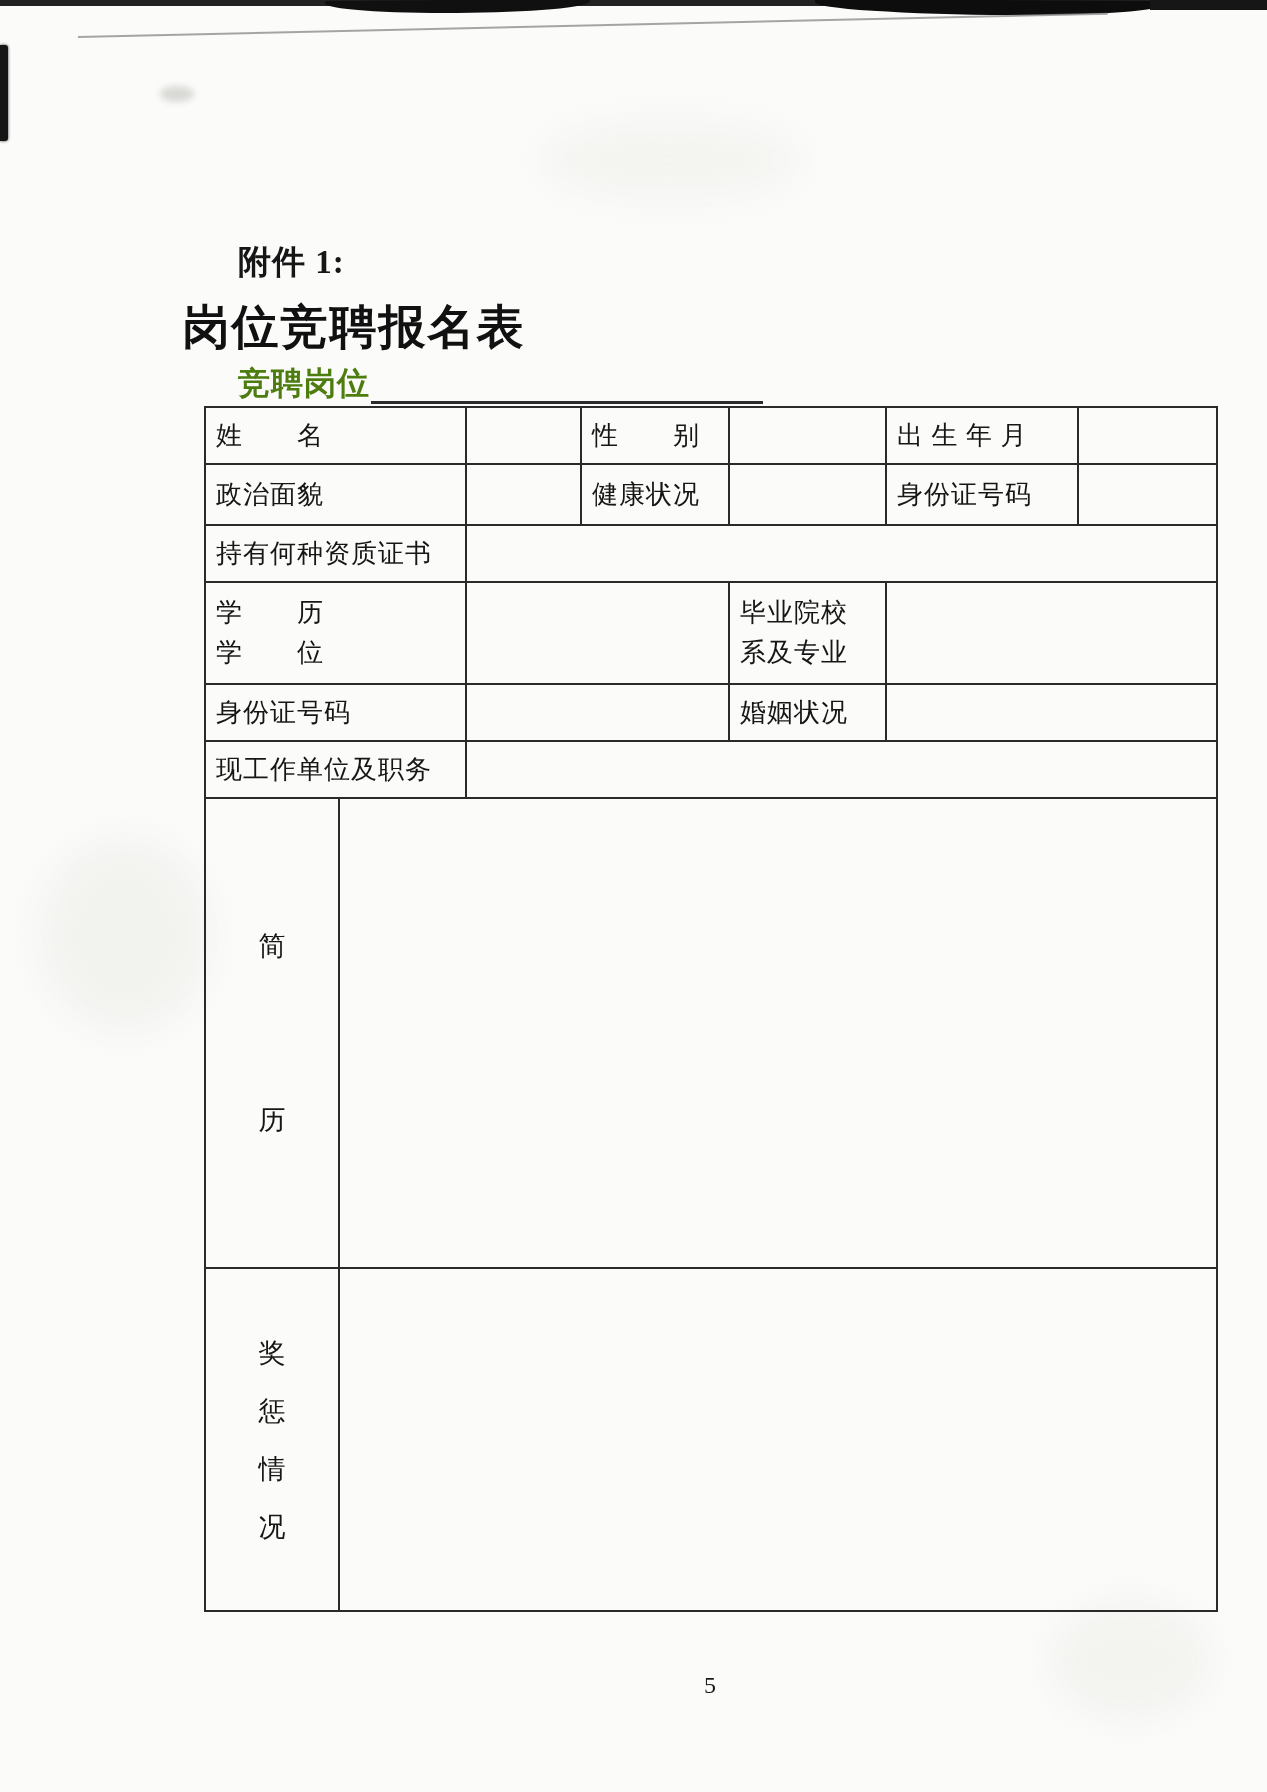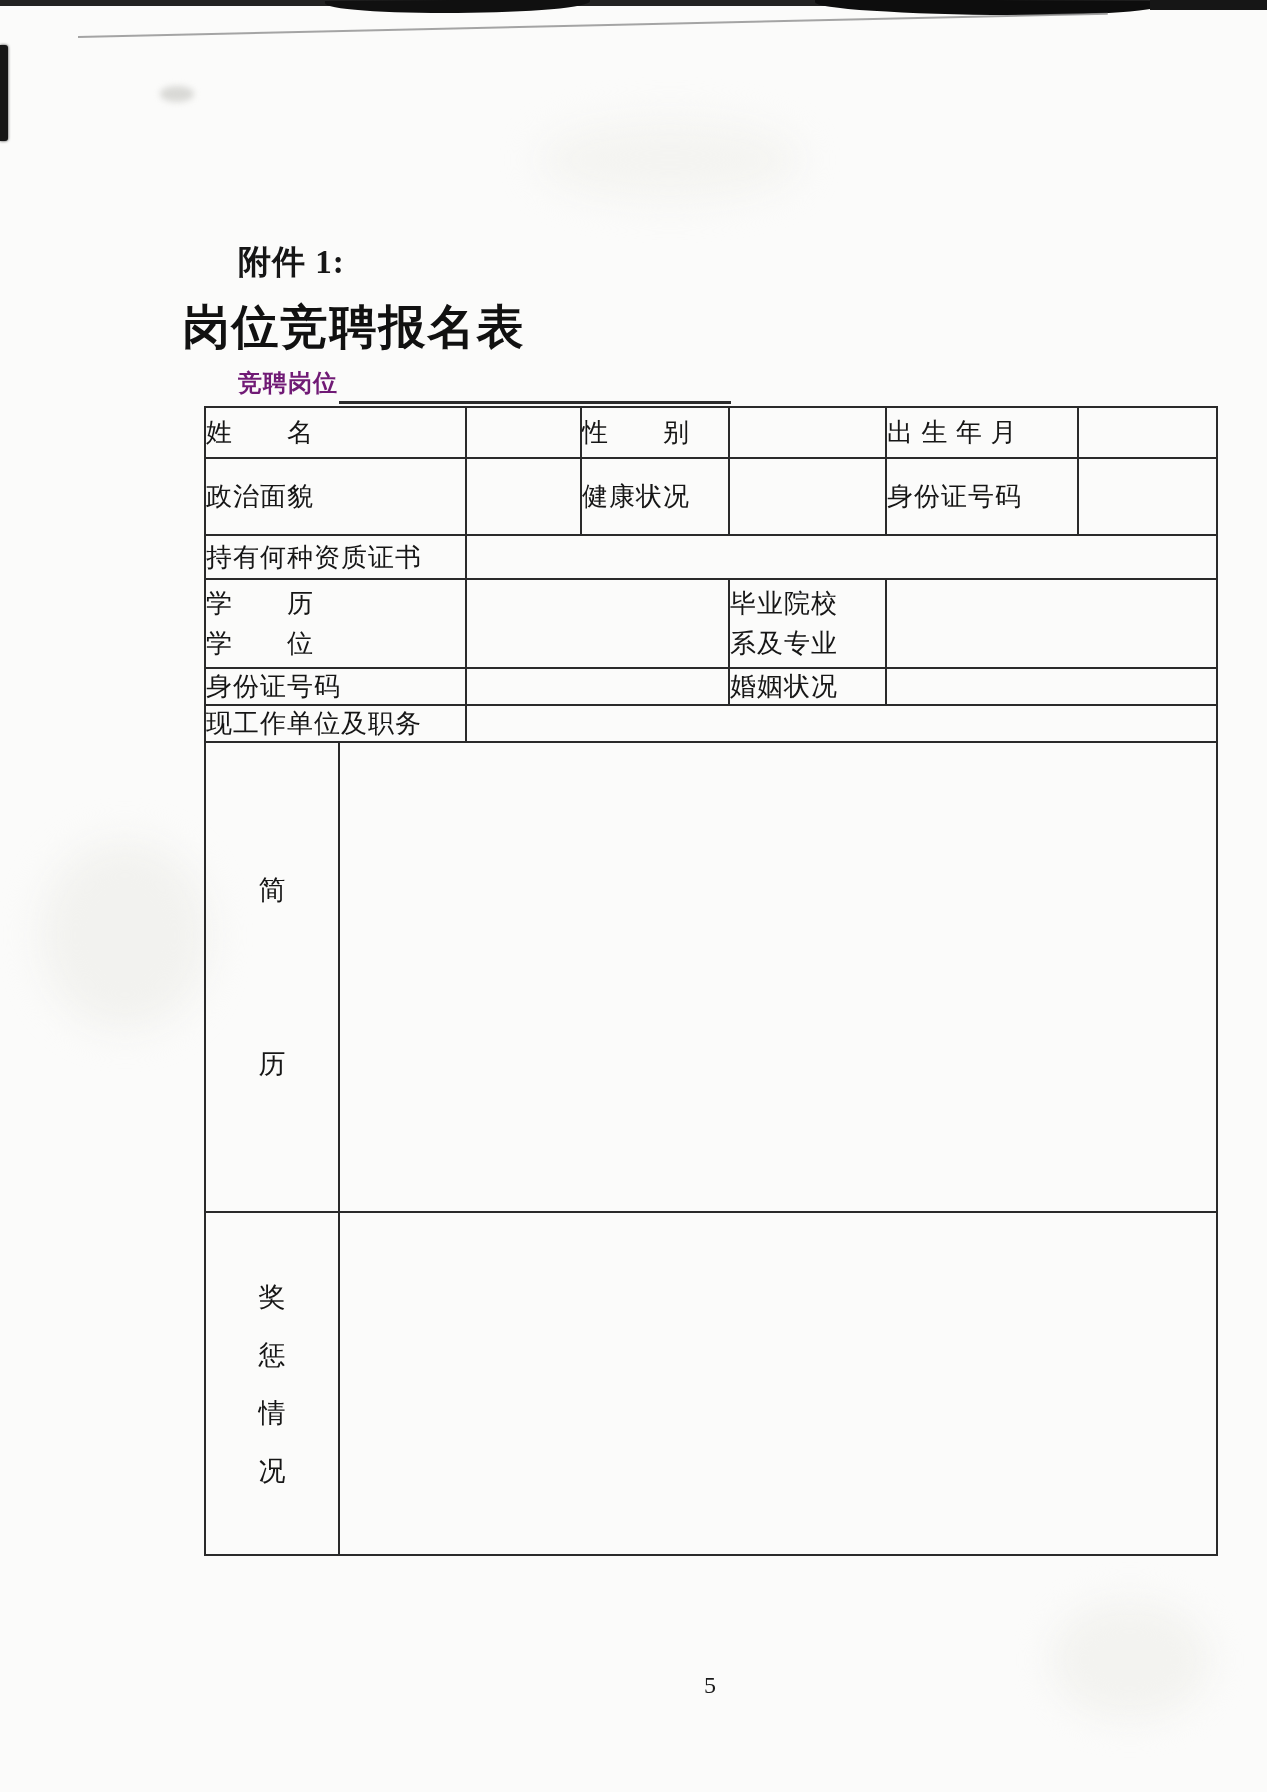--- a/index.html
+++ b/index.html
@@ -42,38 +42,38 @@
   .doc-title{
     position:absolute;left:0;top:296px;width:1416px;
     transform:translateX(-354px); 
     text-align:center;
     font-weight:700;font-size:47px;letter-spacing:2px;color:#111;
   }
   .position-line{
     position:absolute;left:238px;top:362px;height:42px;
     display:flex;align-items:flex-end;
     font-family:"Liberation Sans","DejaVu Sans",sans-serif;
-    font-weight:700;font-size:24px;letter-spacing:1px;color:#701a75;
+    font-weight:700;font-size:32px;letter-spacing:1px;color:#4d7c0f;
     line-height:42px;
     justify-content:center;
   }
   .blank-line{
     display:inline-block;width:392px;height:38px;
     border-bottom:3px solid #2c2c2c;margin-left:1px;
   }
 
   
   table.form{
     position:absolute;left:204px;top:406px;
     width:1012px;border-collapse:collapse;table-layout:fixed;
     font-size:26px;color:#161616;
   }
   table.form td{
     border:2px solid #2a2a2a;
-    padding:0;vertical-align:middle;
+    padding:10px;vertical-align:middle;
     overflow:hidden;
   }
   td.lab{padding-left:22px;letter-spacing:1px;}
   td.lab .l2{line-height:40px;}
   td.vlab{text-align:center;padding:0;}
   .vstack{display:flex;flex-direction:column;align-items:center;justify-content:center;height:100%;}
   .vstack.resume{gap:138px;}
   .vstack.awards{gap:22px;}
   .vstack span{font-size:27px;letter-spacing:0;}
   td.val{background:transparent;}
@@ -122,21 +122,21 @@
     <tbody>
         <tr style="height:51px">
       <td class="lab" colspan="2">姓　　名</td>
       <td class="val"></td>
       <td class="lab">性　　别</td>
       <td class="val"></td>
       <td class="lab">出 生 年 月</td>
       <td class="val"></td>
     </tr>
 
-    <tr style="height:77px">
+    <tr style="height:61px">
       <td class="lab" colspan="2">政治面貌</td>
       <td class="val"></td>
       <td class="lab">健康状况</td>
       <td class="val"></td>
       <td class="lab">身份证号码</td>
       <td class="val"></td>
     </tr>
 
     <tr style="height:44px">
       <td class="lab" colspan="2">持有何种资质证书</td>

